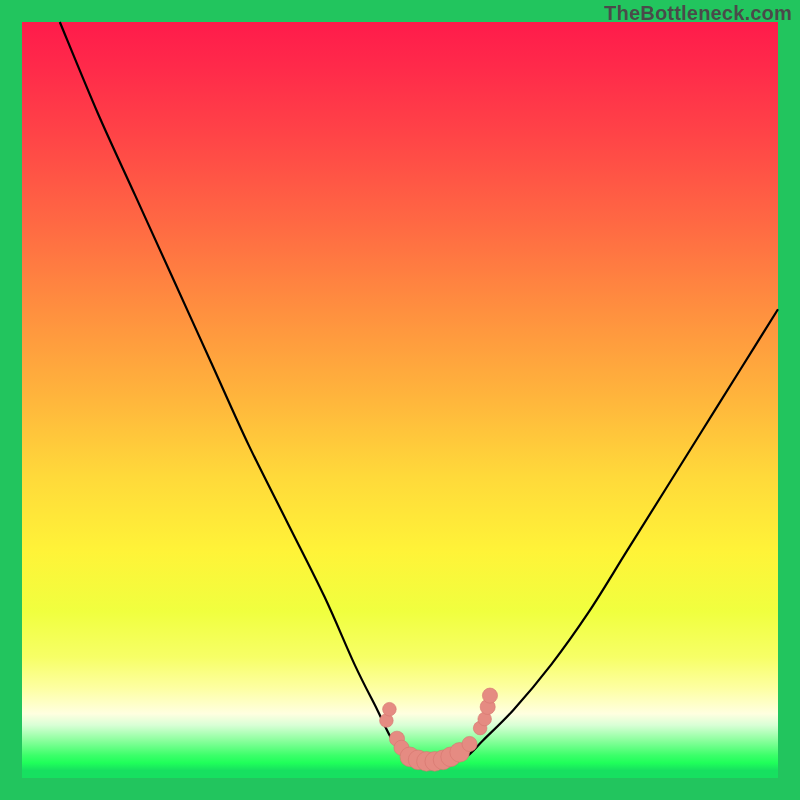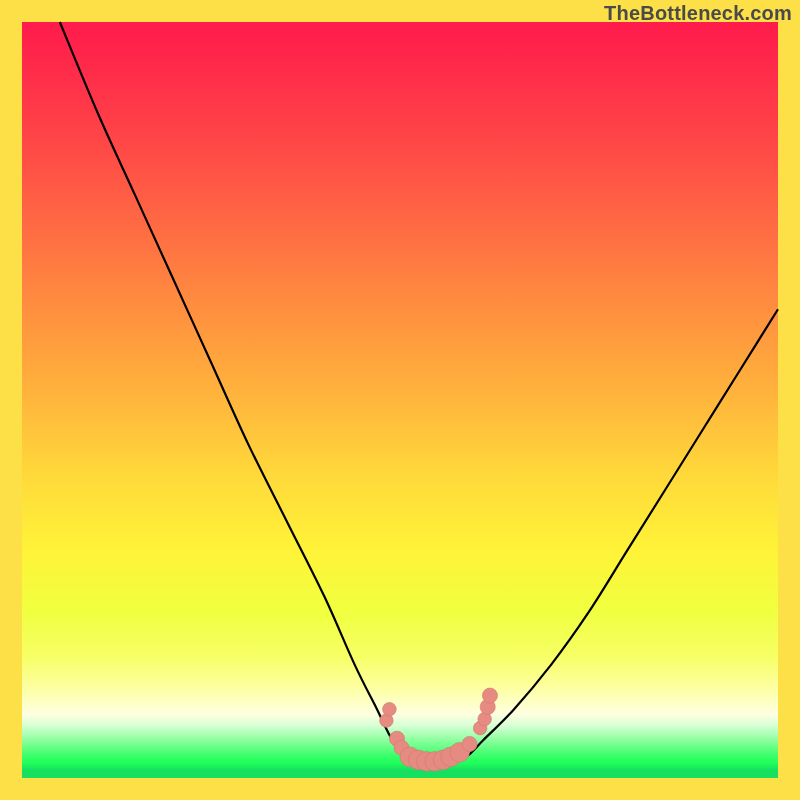--- a/index.html
+++ b/index.html
@@ -9,21 +9,21 @@
     height: 800px;
     background: #000;
     overflow: hidden;
   }
   .frame {
     position: absolute;
     left: 0;
     top: 0;
     width: 800px;
     height: 800px;
-    background: #fde047;
+    background: #22c55e;
   }
   .plot {
     position: absolute;
     left: 22px;
     top: 22px;
     width: 756px;
     height: 756px;
     background: linear-gradient(
       to bottom,
       #ff1b4b 0%,

